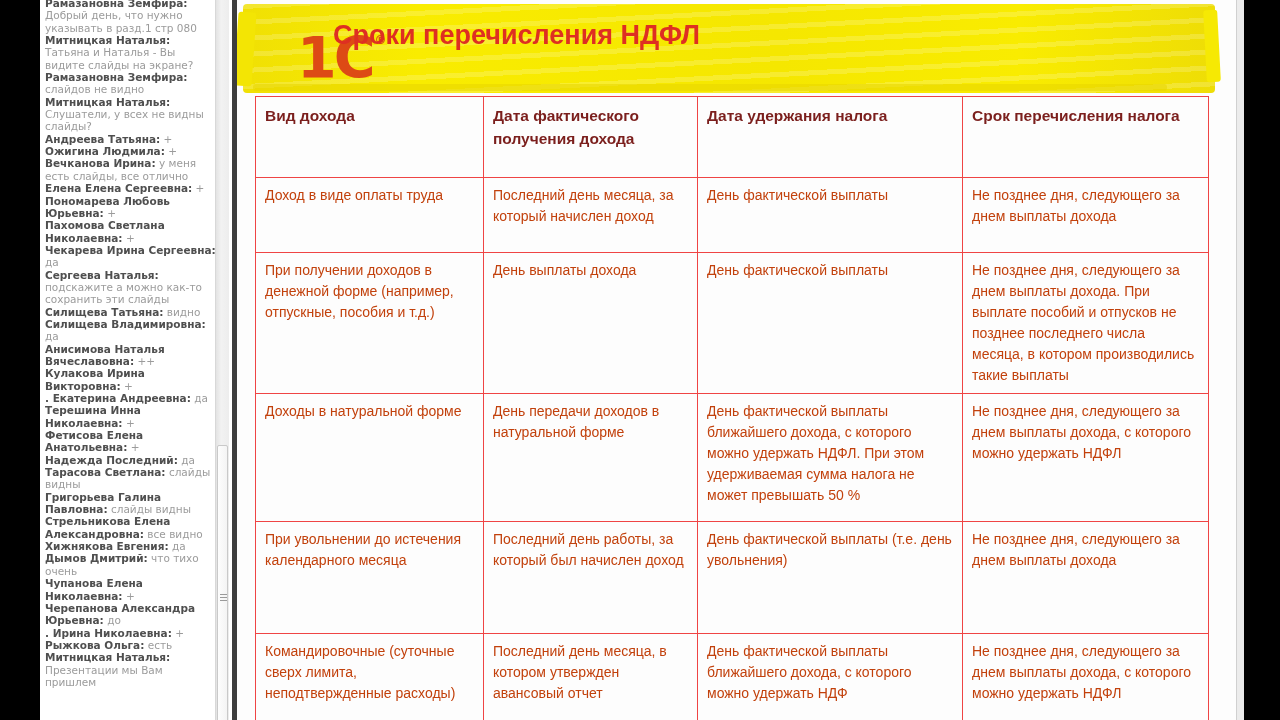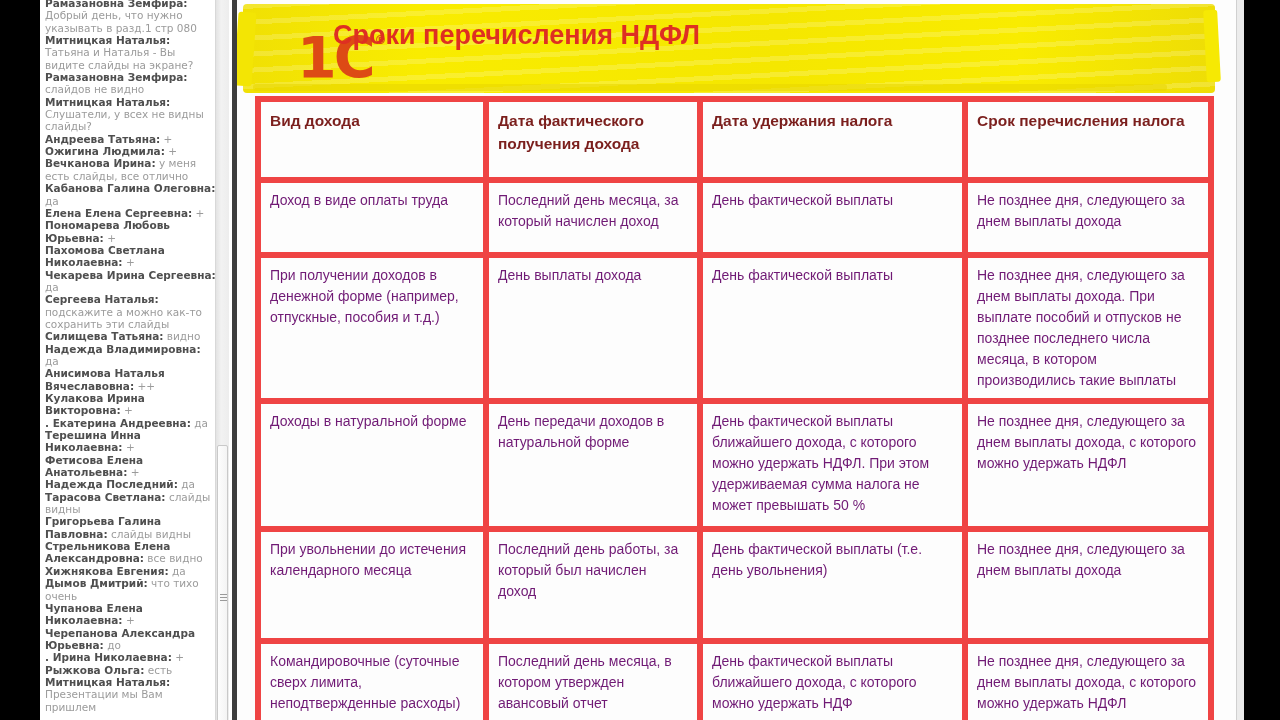--- a/index.html
+++ b/index.html
@@ -37,23 +37,23 @@
   .logo { position:absolute; left:60px; top:10px; color:#dd4a15; font-weight:bold;
       font-size:57px; line-height:60px; letter-spacing:-3px; font-family:"DejaVu Sans", sans-serif; }
   .logo-reg { font-size:12px; vertical-align:34px; letter-spacing:0; margin-left:2px; }
 
   .slide-title { position:absolute; left:0; top:20px; width:100%; padding-left:96px; 
       font-family:"Liberation Sans", sans-serif; font-size:27px; font-weight:bold; color:#de2f22; }
 
   
   table.ndfl { position:absolute; left:18px; top:96px; width:953px; border-collapse:collapse;
       font-family:"Liberation Sans", sans-serif; table-layout:fixed; background:#fdfdfd; }
-  table.ndfl th, table.ndfl td { border:6px solid #ef4444; vertical-align:top; text-align:left; }
+  table.ndfl th, table.ndfl td { border:1px solid #ef4444; vertical-align:top; text-align:left; }
   table.ndfl th { padding:7px 9px; font-size:15.5px; line-height:1.5; color:#7b1f1d; font-weight:bold; }
-  table.ndfl td { padding:7px 9px; font-size:14px; line-height:1.5; color:#701a75; font-weight:normal; }
+  table.ndfl td { padding:7px 9px; font-size:14px; line-height:1.5; color:#c2410c; font-weight:normal; }
   tr.hdr   { height:81px; }
   tr.r0 { height:75px; }
   tr.r1 { height:127px; }
   tr.r2 { height:128px; }
   tr.r3 { height:112px; }
   tr.r4 { height:120px; }
 </style>
 </head>
 <body>
 
@@ -61,28 +61,27 @@
 
   <div class="chat-panel">
     <div class="chat-list">
         <div><span class="msg-name">Рамазановна Земфира:</span><span> Добрый день, что нужно указывать в  разд.1 стр 080</span></div>
         <div><span class="msg-name">Митницкая Наталья:</span><span> Татьяна и Наталья - Вы видите слайды на экране?</span></div>
         <div><span class="msg-name">Рамазановна Земфира:</span><span> слайдов не видно</span></div>
         <div><span class="msg-name">Митницкая Наталья:</span><span> Слушатели, у всех не видны слайды?</span></div>
         <div><span class="msg-name">Андреева Татьяна:</span><span> +</span></div>
         <div><span class="msg-name">Ожигина Людмила:</span><span> +</span></div>
         <div><span class="msg-name">Вечканова Ирина:</span><span> у меня есть слайды, все отлично</span></div>
-        <div><span class="msg-name">Кабанова Галина Олеговна:</span><span> да</span></div>
         <div><span class="msg-name">Елена Елена Сергеевна:</span><span> +</span></div>
         <div><span class="msg-name">Пономарева Любовь Юрьевна:</span><span> +</span></div>
         <div><span class="msg-name">Пахомова Светлана Николаевна:</span><span> +</span></div>
         <div><span class="msg-name">Чекарева Ирина Сергеевна:</span><span> да</span></div>
         <div><span class="msg-name">Сергеева Наталья:</span><span> подскажите а можно как-то сохранить эти слайды</span></div>
         <div><span class="msg-name">Силищева Татьяна:</span><span> видно</span></div>
-        <div><span class="msg-name">Надежда Владимировна:</span><span> да</span></div>
+        <div><span class="msg-name">Силищева Владимировна:</span><span> да</span></div>
         <div><span class="msg-name">Анисимова Наталья Вячеславовна:</span><span> ++</span></div>
         <div><span class="msg-name">Кулакова Ирина Викторовна:</span><span> +</span></div>
         <div><span class="msg-name">. Екатерина Андреевна:</span><span> да</span></div>
         <div><span class="msg-name">Терешина Инна Николаевна:</span><span> +</span></div>
         <div><span class="msg-name">Фетисова Елена Анатольевна:</span><span> +</span></div>
         <div><span class="msg-name">Надежда Последний:</span><span> да</span></div>
         <div><span class="msg-name">Тарасова Светлана:</span><span> слайды видны</span></div>
         <div><span class="msg-name">Григорьева Галина Павловна:</span><span> слайды видны</span></div>
         <div><span class="msg-name">Стрельникова Елена Александровна:</span><span> все видно</span></div>
         <div><span class="msg-name">Хижнякова Евгения:</span><span> да</span></div>

